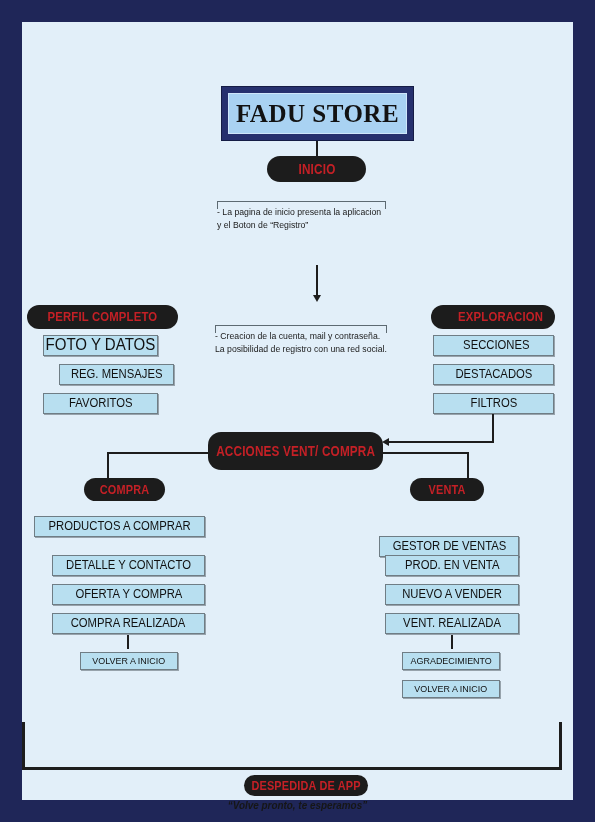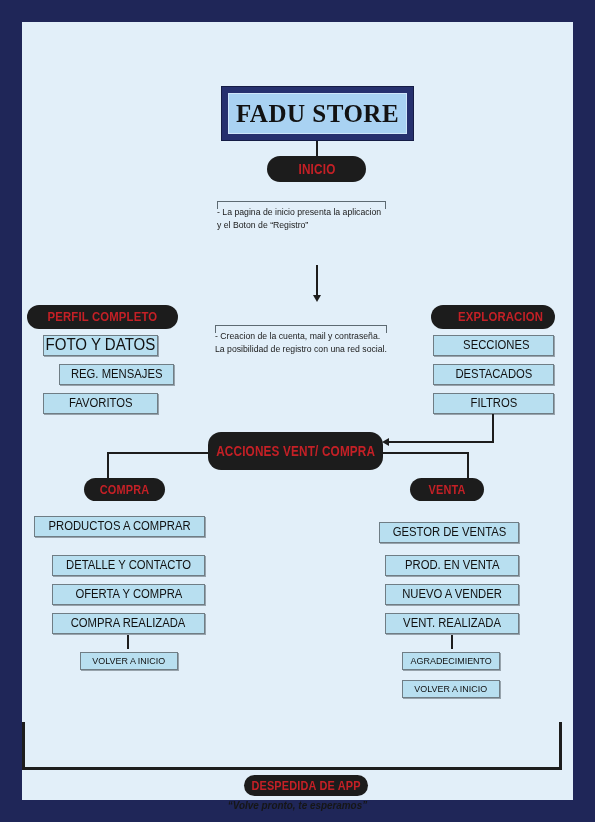--- a/index.html
+++ b/index.html
@@ -233,21 +233,21 @@
       <span>OFERTA Y COMPRA</span>
     </div>
     <div class="ln vl" style="left:105px; top:613px; height:14px;"></div>
     <div class="node box" style="left:58px; top:630px; width:98px; height:18px; font-size:9.5px;">
       <span>VOLVER A INICIO</span>
     </div>
 
     <div class="node hdr" style="left:388px; top:456px; width:74px; height:23px; font-size:13px;">
       <span>VENTA</span>
     </div>
-    <div class="node box" style="left:357px; top:500px; width:140px; height:21px; font-size:12px;">
+    <div class="node box" style="left:357px; top:514px; width:140px; height:21px; font-size:12px;">
       <span>GESTOR DE VENTAS</span>
     </div>
     <div class="node box" style="left:363px; top:533px; width:134px; height:21px; font-size:12px;">
       <span>PROD. EN VENTA</span>
     </div>
     <div class="node box" style="left:363px; top:562px; width:134px; height:21px; font-size:12px;">
       <span>NUEVO A VENDER</span>
     </div>
     <div class="node box" style="left:363px; top:591px; width:134px; height:21px; font-size:12px;">
       <span>VENT. REALIZADA</span>

